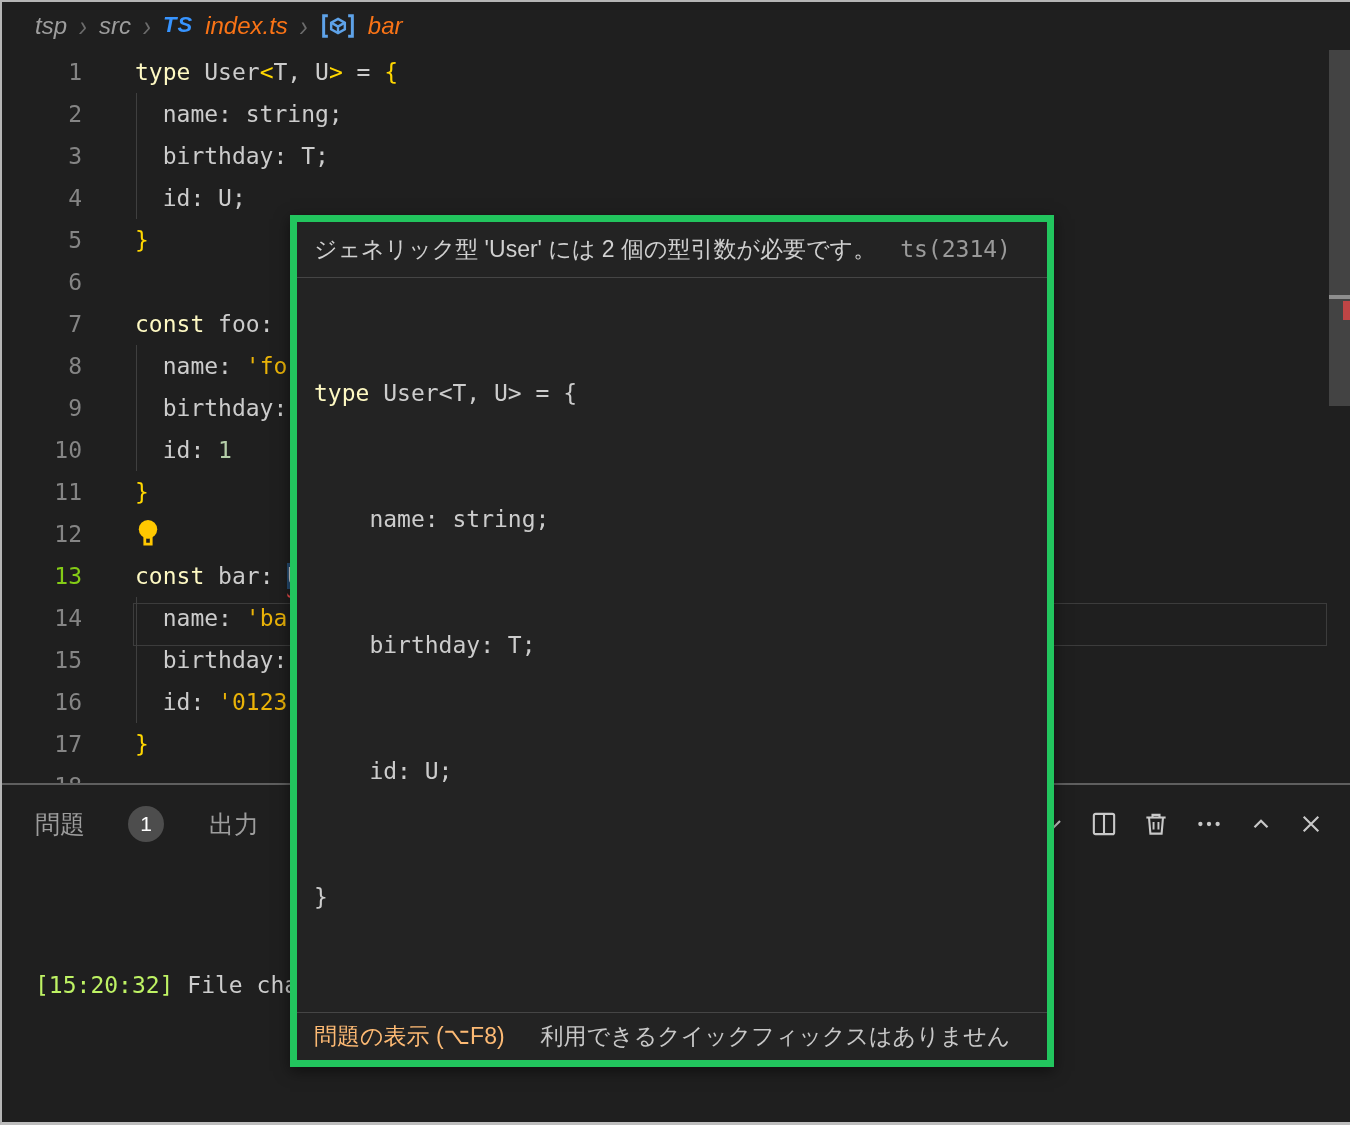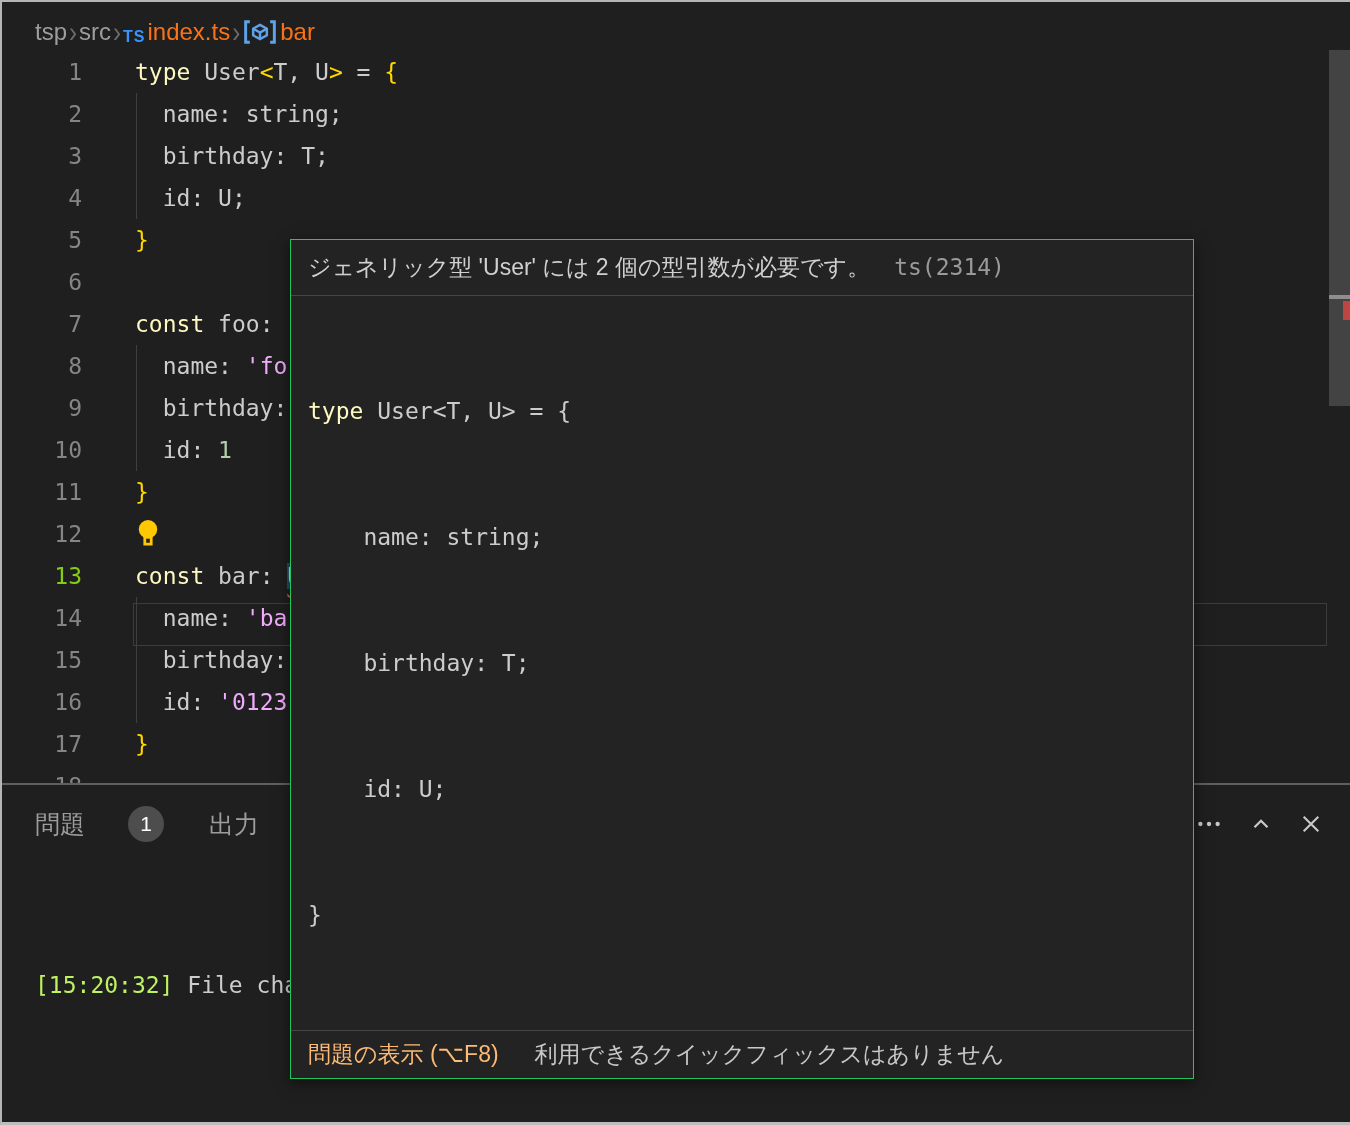--- a/index.html
+++ b/index.html
@@ -4,44 +4,44 @@
 <style>
   html,body{margin:0;padding:0;background:#101010;}
   .window{
     position:relative;width:1350px;height:1125px;box-sizing:border-box;
     background:#1f1f1f;overflow:hidden;
     border-top:2px solid #b5b5b5;border-left:2px solid #b5b5b5;border-bottom:3px solid #bdbdbd;
     font-family:"Liberation Sans",sans-serif;color:#cccccc;
   }
   .mono{font-family:"DejaVu Sans Mono",monospace;}
   
-  .breadcrumb{position:absolute;top:10px;left:33px;height:34px;display:flex;align-items:flex-end;gap:2px;font-size:24px;color:#9d9d9d;}
+  .breadcrumb{position:absolute;top:10px;left:33px;height:34px;display:flex;align-items:flex-start;gap:12px;font-size:24px;color:#9d9d9d;font-style:italic;}
   .breadcrumb .sep{color:#6b6b6b;font-size:24px;transform:scaleY(1.25);}
   .breadcrumb .file{color:#f97316;}
-  .breadcrumb .ts-badge{color:#3794ff;font-weight:bold;font-size:16px;letter-spacing:1px;}
+  .breadcrumb .ts-badge{color:#3794ff;font-weight:bold;font-size:22px;letter-spacing:1px;}
   
   .editor{position:absolute;top:49px;left:0;width:1327px;height:732px;overflow:hidden;}
   .eline{display:flex;height:42px;line-height:42px;font-size:23px;white-space:pre;}
   .ln{width:80px;text-align:right;color:#858585;flex:none;}
   .ln.active{color:#84cc16;}
   .lc{margin-left:53px;flex:none;}
   .iguide{position:absolute;left:134px;width:1px;background:#3f3f3f;}
   .curline{position:absolute;left:131px;top:552px;width:1194px;height:43px;border:1px solid #3c3c3c;box-sizing:border-box;}
   
   .tk-k{color:#fef9c3;}
   .tk-d{color:#cccccc;}
-  .tk-s{color:#f0abfc;}
+  .tk-s{color:#eab308;}
   .tk-n{color:#b5cea8;}
   .tk-b1{color:#ffd700;}
   .tk-b2{color:#da70d6;}
   .tk-g{color:#bef264;}
   .tk-hl{color:#d8d8d8;background:#254c72;text-decoration:underline wavy #f14c4c 2px;text-underline-offset:7px;}
   .bulb{margin-top:5px;}
   
-  .tooltip{position:absolute;left:288px;top:237px;width:904px;box-sizing:border-box;background:#232323;border:1px solid #22c55e;z-index:10;box-shadow:0 4px 14px rgba(0,0,0,.5);}
+  .tooltip{position:absolute;left:288px;top:213px;width:764px;box-sizing:border-box;background:#232323;border:7px solid #22c55e;z-index:10;box-shadow:0 4px 14px rgba(0,0,0,.5);}
   .tt-head{padding:12px 17px;font-size:23px;color:#d0d0d0;border-bottom:1px solid #454545;}
   .tt-code-id{color:#9a9a9a;margin-left:24px;font-family:"DejaVu Sans Mono",monospace;}
   .tt-body{padding:10px 17px;font-size:23px;line-height:42px;white-space:pre;}
   .tt-foot{border-top:1px solid #454545;padding:8px 17px;font-size:23px;display:flex;align-items:center;}
   .tt-link{color:#fdba74;cursor:pointer;}
   .tt-hint{color:#c8c8c8;margin-left:36px;}
   
   .sb-slider{position:absolute;left:1327px;top:48px;width:23px;height:356px;background:#434343;}
   .sb-cursor{position:absolute;left:1327px;top:293px;width:23px;height:4px;background:#8e8e8e;}
   .sb-error{position:absolute;left:1341px;top:299px;width:9px;height:19px;background:#bf4545;}

